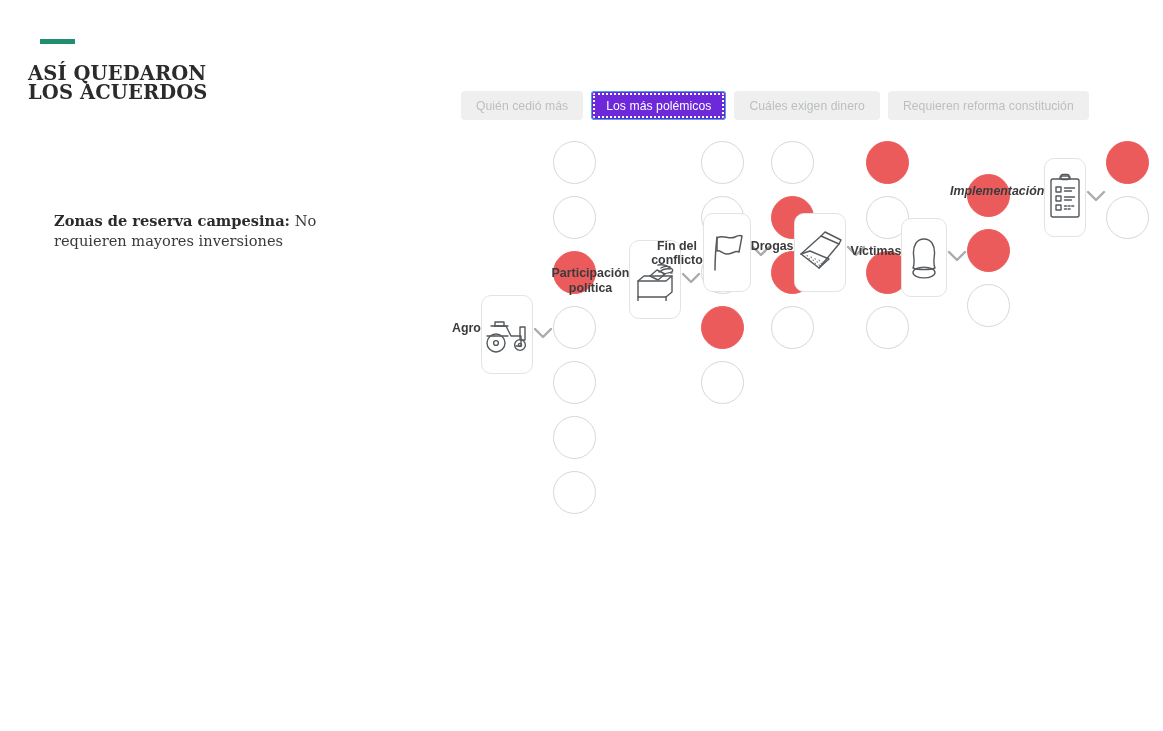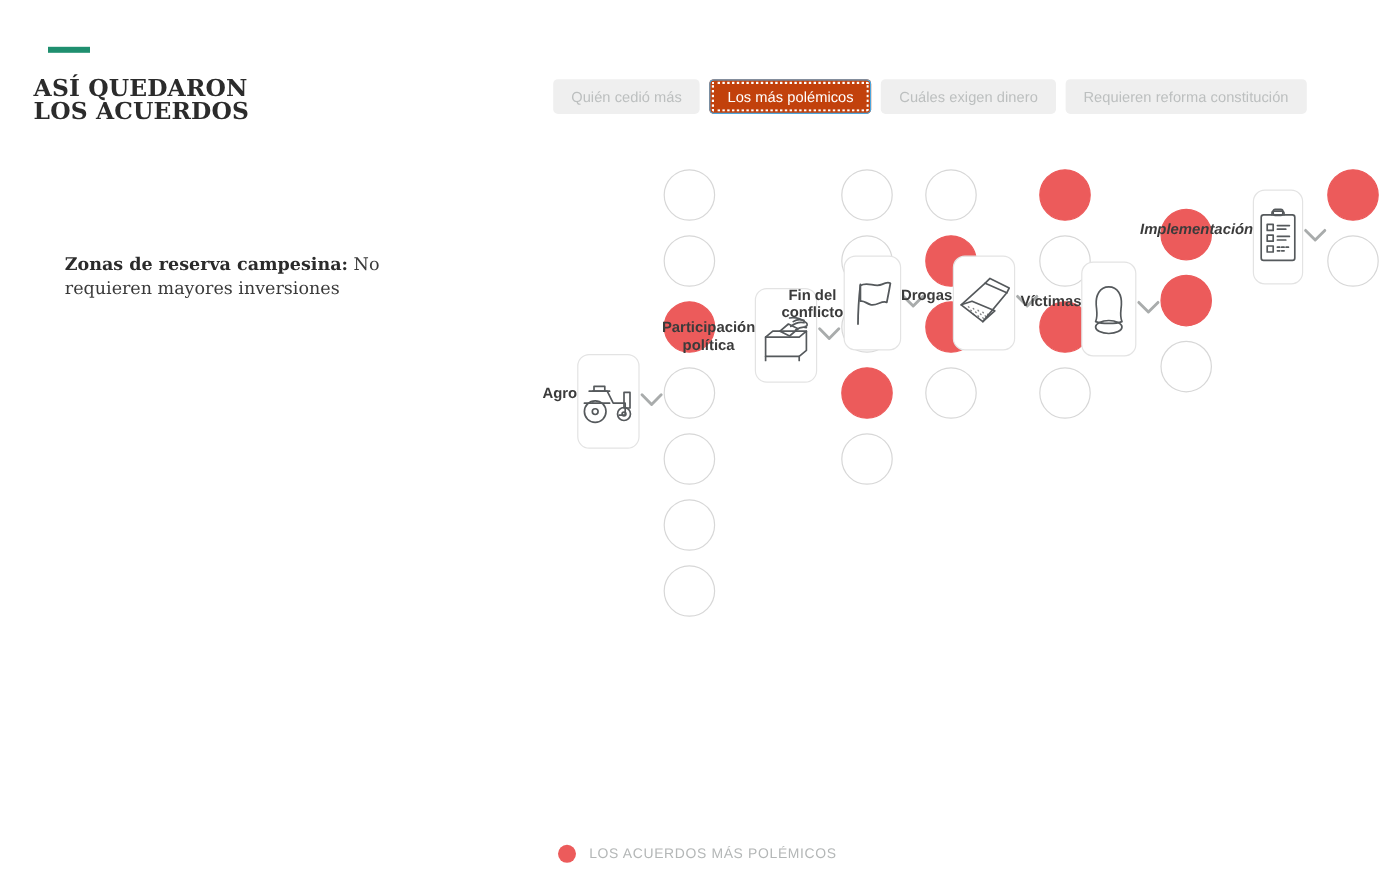--- a/index.html
+++ b/index.html
@@ -49,23 +49,24 @@
     padding: 0 15px;
     display: flex; align-items: center; justify-content: center;
     border-radius: 4px;
     font-size: 12.2px;
     letter-spacing: 0.05px;
     background: #efefef;
     color: #bcbfbf;
     border: none;
     cursor: pointer;
     white-space: nowrap;
+    margin-top: 25px;
   }
   .tab.is-active {
-    background: #c2410c;
+    background: #6d28d9;
     color: #ffffff;
     box-shadow: inset 0 0 0 1px #4ba6dd;
     outline: 2px dotted #ffffff;
     outline-offset: -4px;
   }
 
   
   .matrix { position: absolute; left: 452px; top: 132px; }
   .col {
     position: absolute; top: 0; width: 100px;
@@ -297,18 +298,14 @@
             <path d="M2 2 L10 10 L18 2"></path>
           </svg>
         </div>
         <div class="dots">
           <div class="dot hot"></div>
           <div class="dot"></div>
         </div>
       </div>
     </div>
 
-  <div class="legend">
-    <span class="legend-dot"></span>
-    <span class="legend-label">LOS ACUERDOS MÁS POLÉMICOS</span>
-  </div>
 
 </div>
 
 </body></html>

